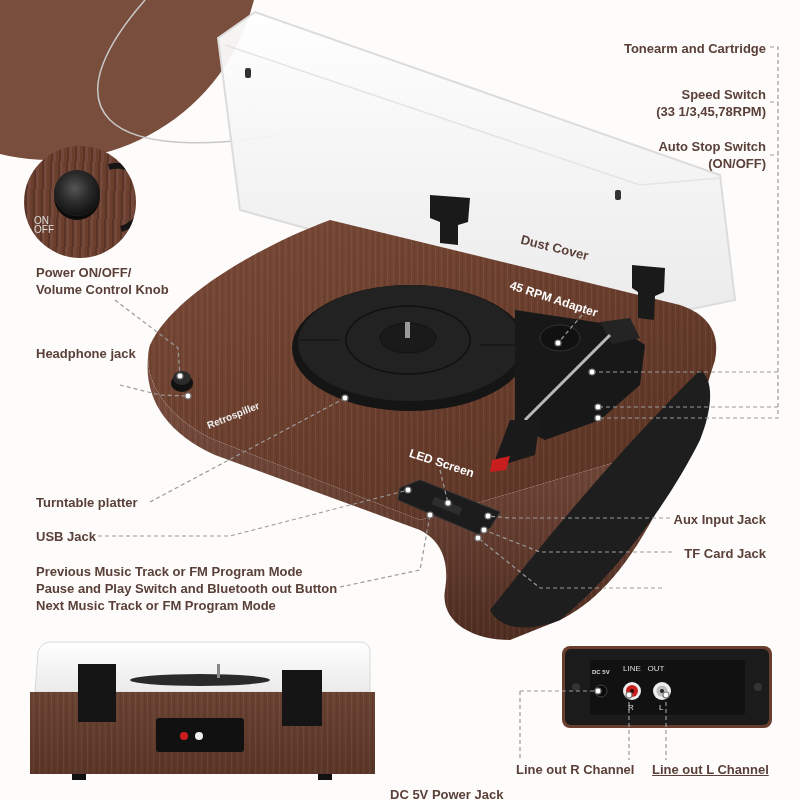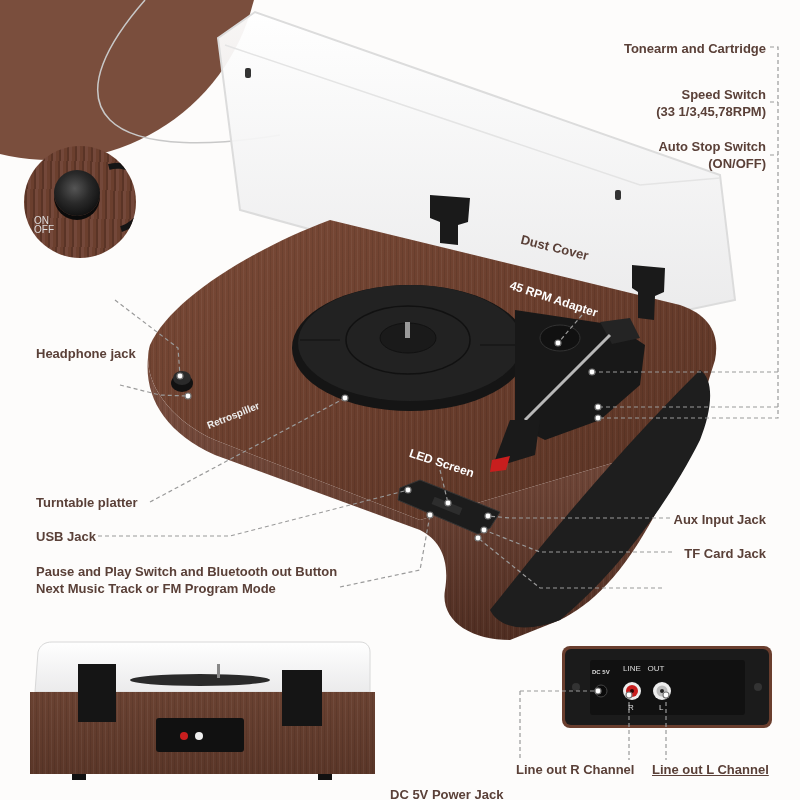--- a/index.html
+++ b/index.html
@@ -210,30 +210,35 @@
     <div>Auto Stop Switch</div>
     <div>(ON/OFF)</div>
   </div>
   <div class="label right" style="right:34px;top:511px;">
     <div>Aux Input Jack</div>
   </div>
   <div class="label right" style="right:34px;top:545px;">
     <div>TF Card Jack</div>
   </div>
 
+  <div class="label" style="left:36px;top:264px;">
+    <div>Power ON/OFF/</div>
+    <div>Volume Control Knob</div>
+  </div>
   <div class="label" style="left:36px;top:345px;">
     <div>Headphone jack</div>
   </div>
   <div class="label" style="left:36px;top:494px;">
     <div>Turntable platter</div>
   </div>
   <div class="label" style="left:36px;top:528px;">
     <div>USB Jack</div>
   </div>
   <div class="label" style="left:36px;top:563px;">
+    <div>Previous Music Track or FM Program Mode</div>
     <div>Pause and Play Switch and Bluetooth out Button</div>
     <div>Next Music Track or FM Program Mode</div>
   </div>
 
   <div class="label" style="left:384px;top:786px;margin-left:6px;">
     <div>DC 5V Power Jack</div>
   </div>
   <div class="label" style="left:516px;top:761px;">
     <div>Line out R Channel</div>
   </div>

